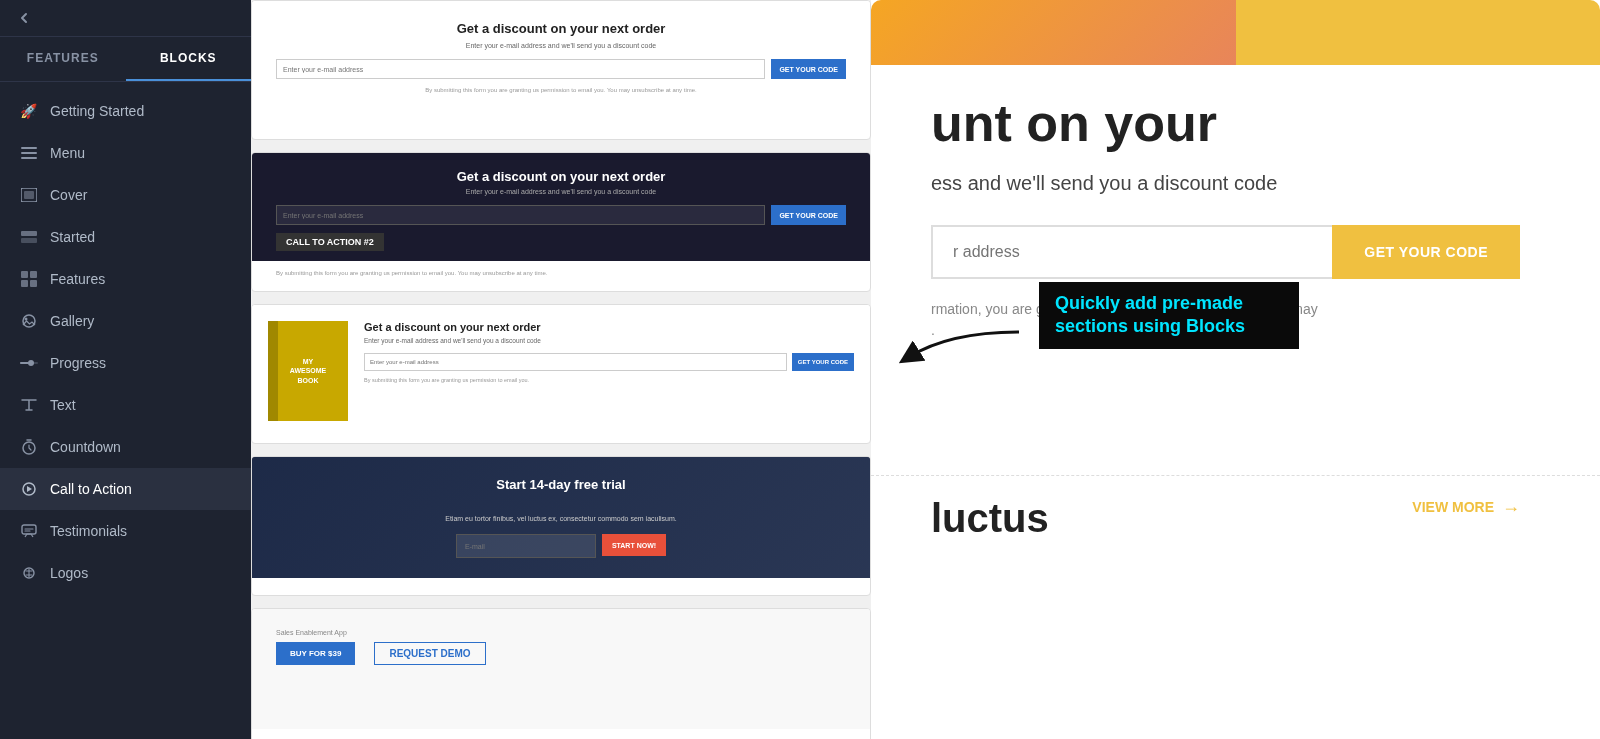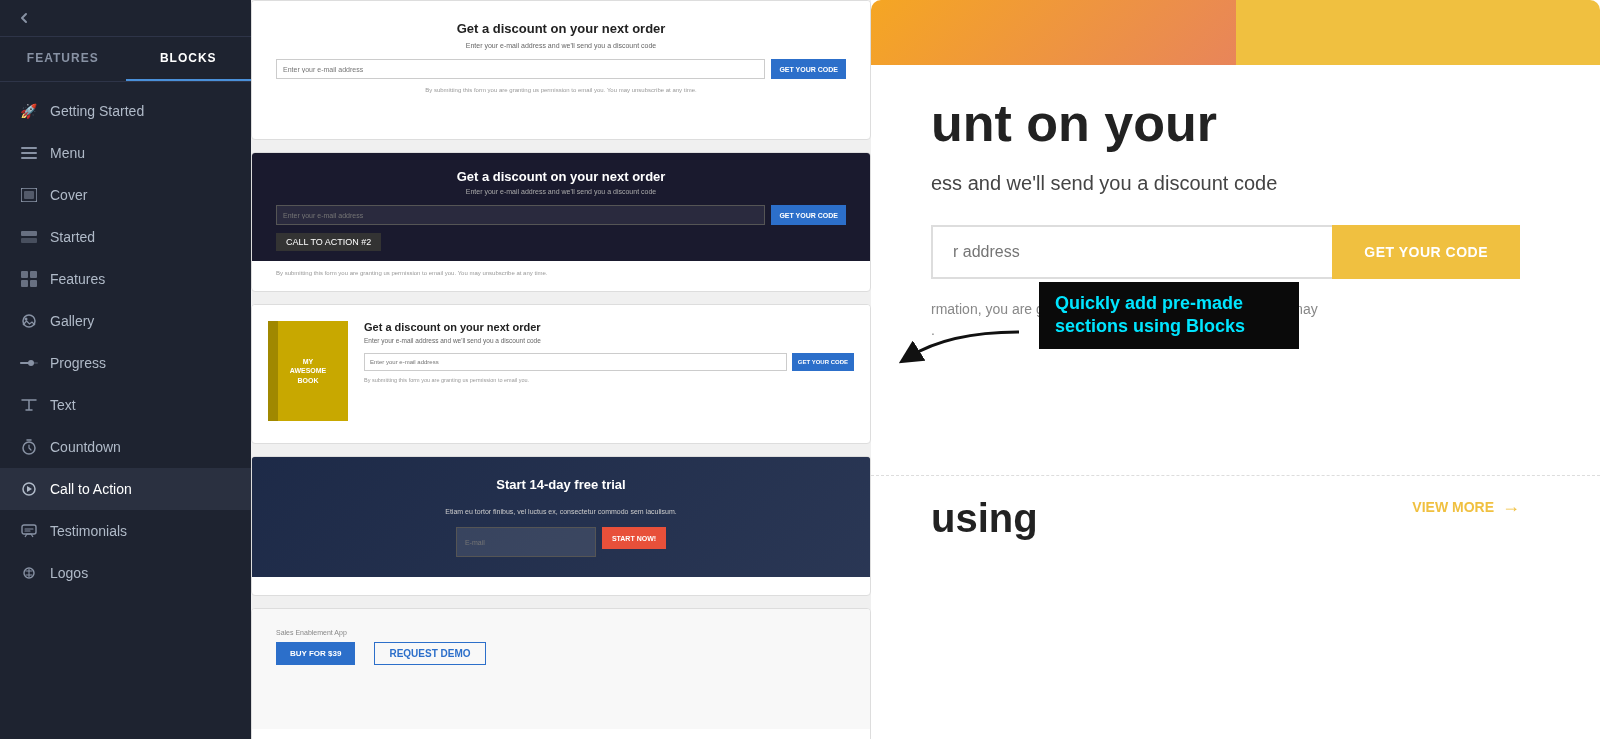--- a/index.html
+++ b/index.html
@@ -120,44 +120,44 @@
     .block-1-small { font-size: 6px; color: #999; text-align: center; line-height: 1.3; }
 
     
     .block-2-inner { background: #fff; padding: 0; }
     .block-2-header { background: #1a1a2e; padding: 16px 24px 10px; }
     .block-2-title { font-size: 13px; font-weight: 700; color: #fff; text-align: center; margin-bottom: 4px; }
     .block-2-subtitle { font-size: 7px; color: #aaa; text-align: center; margin-bottom: 10px; }
     .block-2-row { display: flex; gap: 6px; align-items: center; }
     .block-2-input { flex: 1; border: 1px solid #555; background: #2a2a3e; height: 20px; font-size: 7px; padding: 0 6px; color: #aaa; }
     .block-2-btn { background: #2c6fca; color: #fff; font-size: 7px; font-weight: 700; padding: 0 8px; height: 20px; border: none; }
-    .block-2-label { background: #333; color: #fff; font-size: 9px; font-weight: 400; padding: 4px 10px; display: inline-block; margin-top: 8px; }
+    .block-2-label { background: #333; color: #fff; font-size: 9px; font-weight: 700; padding: 4px 10px; display: inline-block; margin-top: 8px; }
     .block-2-body { padding: 8px 24px; }
     .block-2-small { font-size: 6px; color: #999; text-align: left; line-height: 1.4; }
 
     
     .block-3-inner { background: #fff; padding: 16px 16px; display: flex; gap: 16px; align-items: flex-start; }
     .block-3-book { width: 80px; min-width: 80px; height: 100px; background: #c8a800; display: flex; flex-direction: column; align-items: center; justify-content: center; position: relative; }
     .book-spine { position: absolute; left: 0; top: 0; bottom: 0; width: 10px; background: #a08800; }
     .book-text { font-size: 7px; font-weight: 700; color: #fff; text-align: center; z-index: 1; line-height: 1.3; padding: 4px; }
     .block-3-content { flex: 1; }
     .block-3-title { font-size: 11px; font-weight: 700; color: #222; margin-bottom: 4px; }
     .block-3-sub { font-size: 6.5px; color: #666; margin-bottom: 8px; line-height: 1.3; }
     .block-3-row { display: flex; gap: 5px; align-items: center; margin-bottom: 6px; }
     .block-3-input { flex: 1; border: 1px solid #ccc; height: 18px; font-size: 6px; padding: 0 5px; color: #aaa; }
     .block-3-btn { background: #2c6fca; color: #fff; font-size: 6px; font-weight: 700; padding: 0 6px; height: 18px; border: none; white-space: nowrap; }
     .block-3-small { font-size: 5.5px; color: #999; line-height: 1.3; }
 
     
     .block-4-inner { background: #2a2a3e; padding: 20px 24px; min-height: 120px; display: flex; flex-direction: column; align-items: center; justify-content: center; position: relative; overflow: hidden; }
     .block-4-bg { position: absolute; inset: 0; background: linear-gradient(135deg, #1a2a4a 0%, #2a3a5a 100%); opacity: 0.8; }
-    .block-4-title { font-size: 13px; font-weight: 700; color: #fff; margin-bottom: 16px; z-index: 1; text-align: center; }
+    .block-4-title { font-size: 13px; font-weight: 700; color: #fff; margin-bottom: 23px; z-index: 1; text-align: center; }
     .block-4-subtitle { font-size: 7px; color: #ccc; margin-bottom: 12px; z-index: 1; text-align: center; }
     .block-4-row { display: flex; gap: 6px; z-index: 1; }
-    .block-4-input { border: 1px solid #555; background: rgba(255,255,255,0.1); height: 30px; width: 140px; font-size: 7px; padding: 0 8px; color: #ddd; }
+    .block-4-input { border: 1px solid #555; background: rgba(255,255,255,0.1); height: 24px; width: 140px; font-size: 7px; padding: 0 8px; color: #ddd; }
     .block-4-btn { background: #e8503a; color: #fff; font-size: 7px; font-weight: 700; padding: 0 10px; height: 22px; border: none; }
 
     
     .block-5-inner { background: #f8f8f8; padding: 20px 24px; min-height: 120px; position: relative; }
     .block-5-tag { font-size: 7px; color: #888; margin-bottom: 6px; }
     .block-5-title { font-size: 13px; font-weight: 700; color: #222; margin-bottom: 12px; }
     .block-5-row { display: flex; gap: 19px; }
     .block-5-btn1 { background: #2c6fca; color: #fff; font-size: 8px; font-weight: 700; padding: 5px 14px; border: none; cursor: pointer; }
     .block-5-btn2 { background: transparent; color: #2c6fca; font-size: 10px; font-weight: 700; padding: 5px 14px; border: 1px solid #2c6fca; cursor: pointer; }
 
@@ -532,21 +532,21 @@
       <input class="cta-input" placeholder="r address" style="">
       <button class="cta-btn">GET YOUR CODE</button>
     </div>
     <div class="cta-fine-print">
       <span>rmation, you are granting us permission to email you. You may</span><br>
       <span>.</span>
     </div>
   </div>
 
   <div class="bottom-section">
-    <div class="bottom-title">using</div>
+    <div class="bottom-title">luctus</div>
     <div class="view-more-link">
       <span>VIEW MORE</span>
       <span style="font-size:18px;">→</span>
     </div>
   </div>
 
   <div class="tooltip-overlay">
 
     <svg width="160" height="60" viewBox="0 0 160 60" fill="none" style="position:absolute; left:-170px; top:30px;">
       <path d="M150 20 Q80 20 40 45" stroke="#111" stroke-width="3" fill="none" marker-end="url(#arrowhead)"></path>

